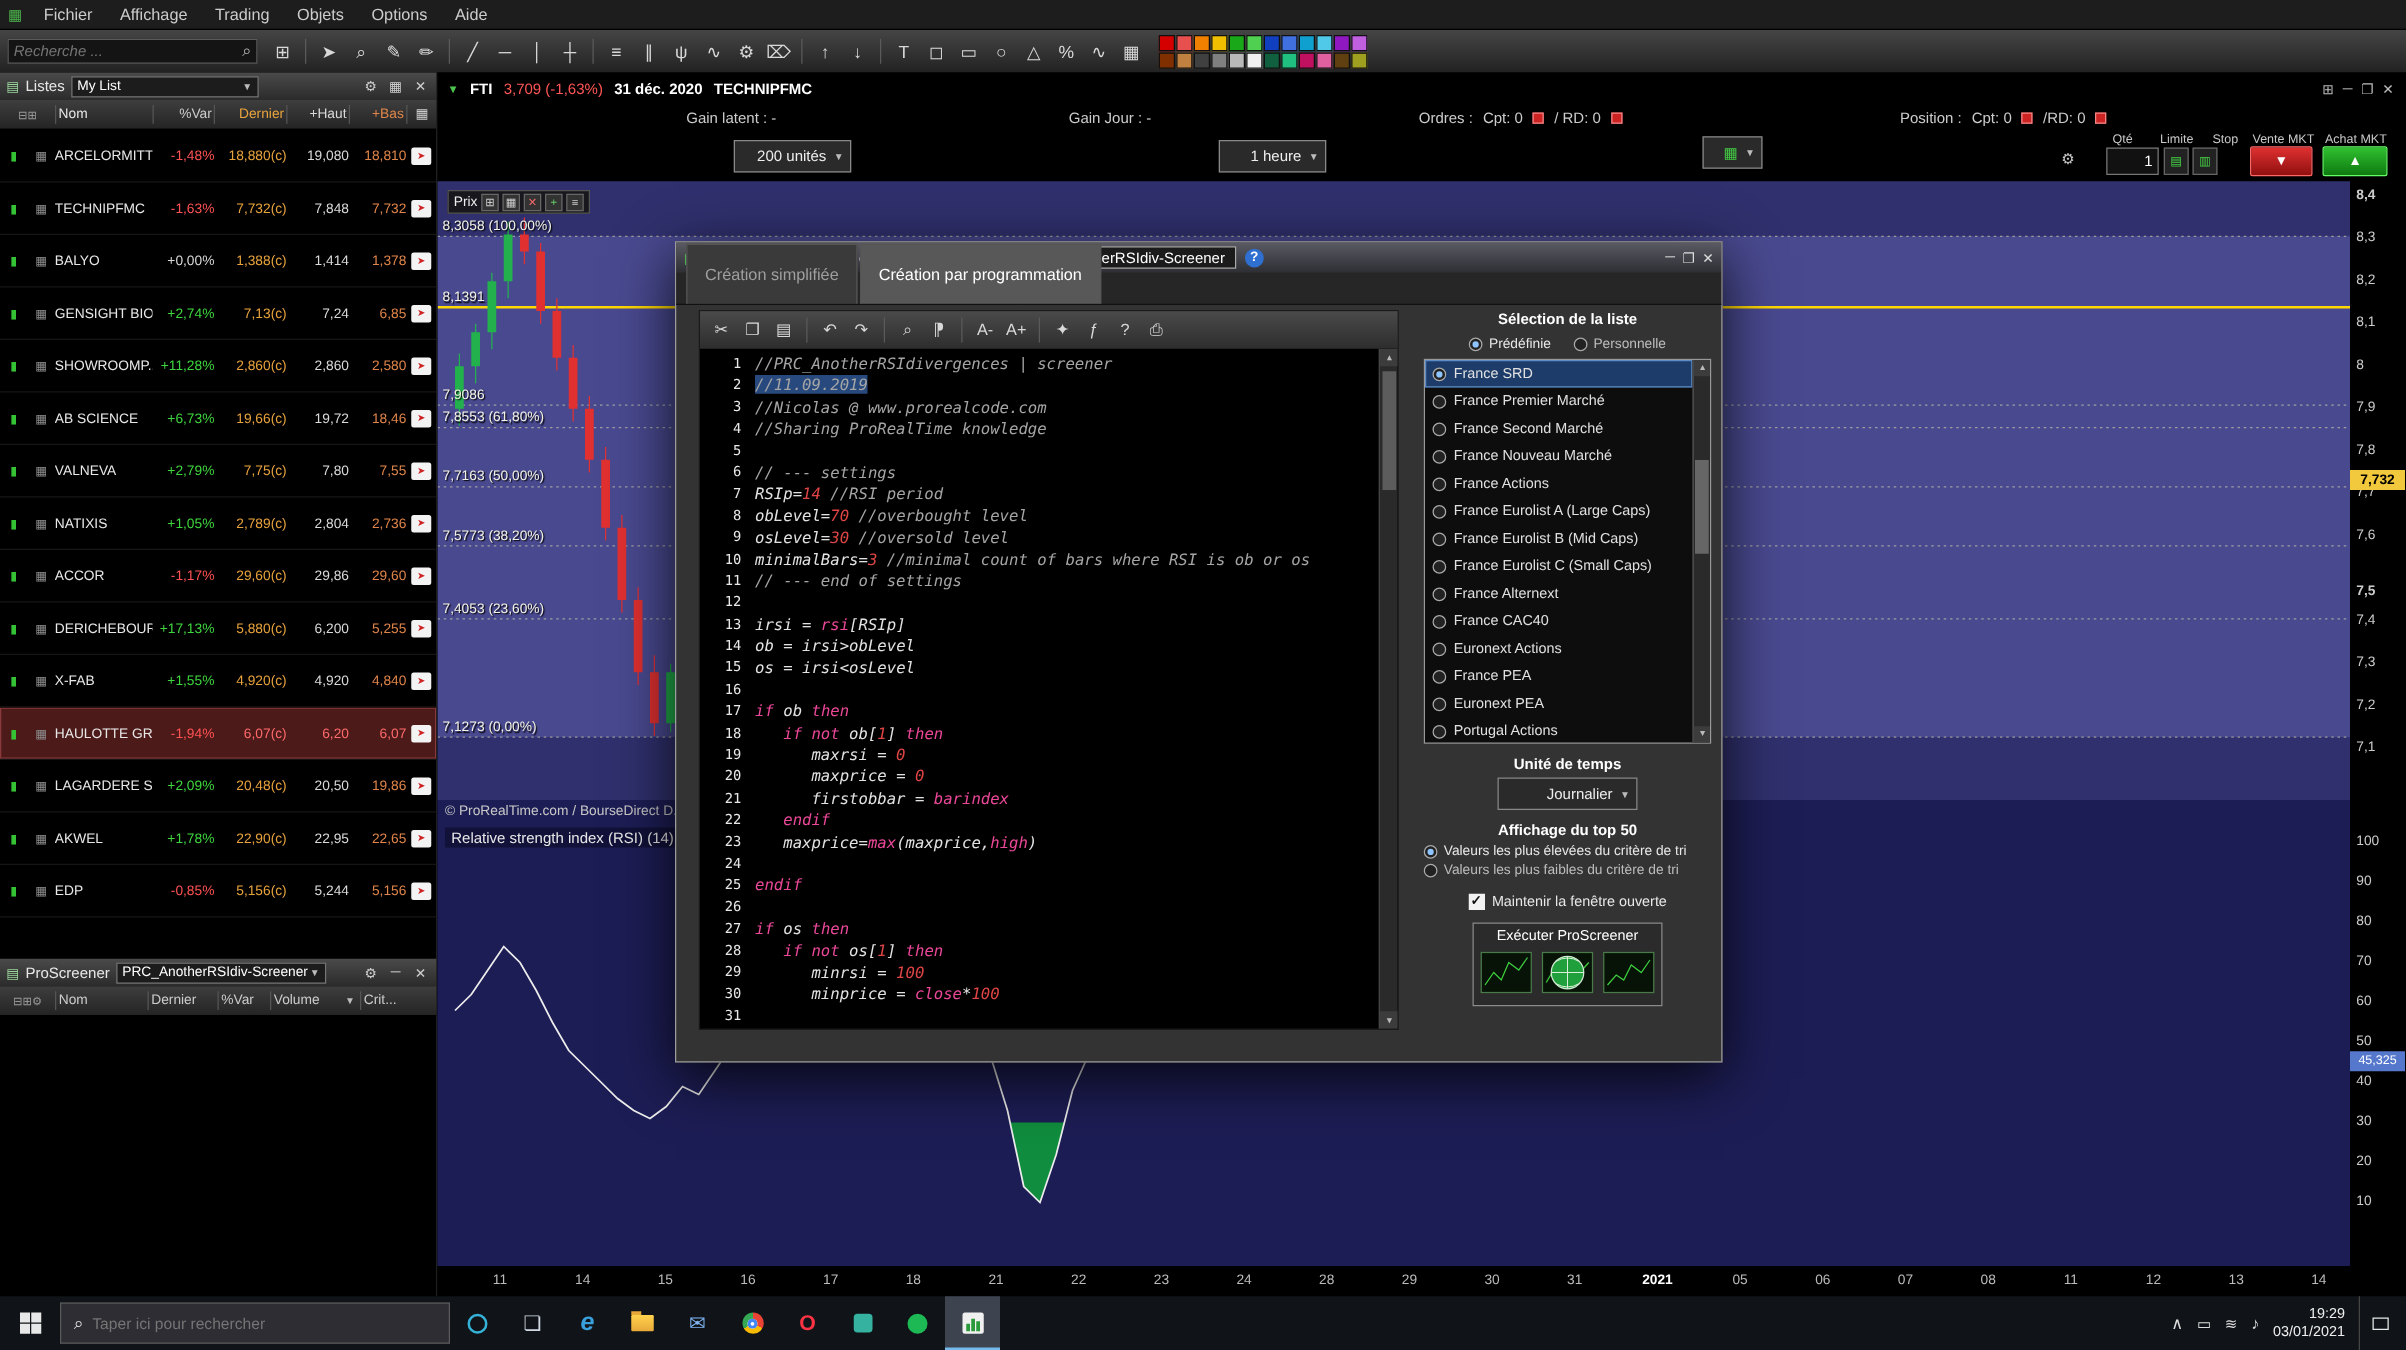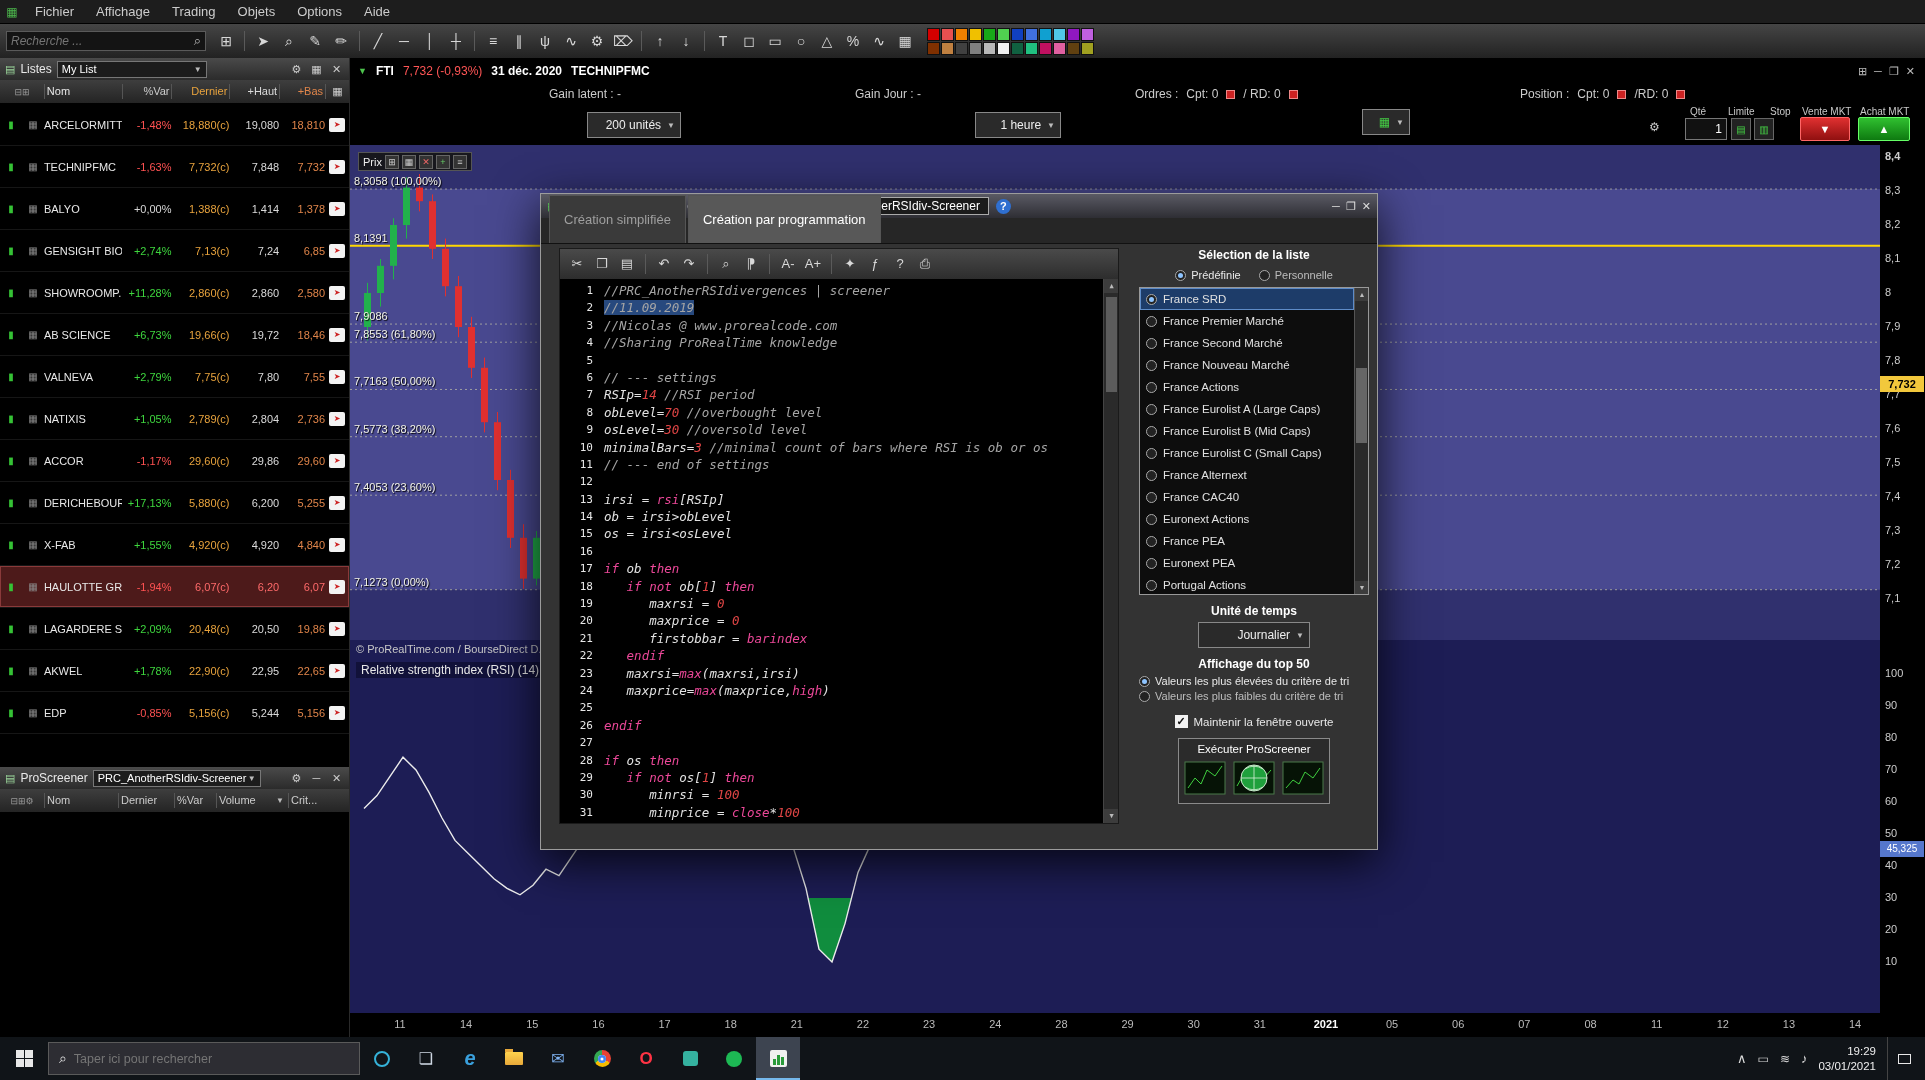--- a/index.html
+++ b/index.html
@@ -437,21 +437,21 @@
       <span class="sc-vol hc">Volume</span>
       <span class="sc-sort">▼</span>
       <span class="sc-crit hc">Crit...</span>
     </div>
 </div>
 
 <div id="chart">
   <div class="ch1">
     <span class="drop">▼</span>
     <span class="sym">FTI</span>
-    <span class="pricechg">7,732 (-0,93%)</span>
+    <span class="pricechg">3,709 (-1,63%)</span>
     <span class="chdate">31 déc. 2020</span>
     <span class="chdate">TECHNIPFMC</span>
     <span class="wctrl">
       <span>⊞</span>
       <span>─</span>
       <span>❐</span>
       <span>✕</span>
     </span>
   </div>
   <div class="ch2">
@@ -616,21 +616,21 @@
   <div id="yaxis">
       <div class="yl" style="top: 5px; font-weight: bold;">8,4</div>
       <div class="yl" style="top: 39px;">8,3</div>
       <div class="yl" style="top: 73px;">8,2</div>
       <div class="yl" style="top: 107px;">8,1</div>
       <div class="yl" style="top: 141px;">8</div>
       <div class="yl" style="top: 175px;">7,9</div>
       <div class="yl" style="top: 209px;">7,8</div>
       <div class="yl" style="top: 243px;">7,7</div>
       <div class="yl" style="top: 277px;">7,6</div>
-      <div class="yl" style="top: 311px;">7,5</div>
+      <div class="yl" style="top: 322px; font-weight: bold;">7,5</div>
       <div class="yl" style="top: 345px;">7,4</div>
       <div class="yl" style="top: 379px;">7,3</div>
       <div class="yl" style="top: 413px;">7,2</div>
       <div class="yl" style="top: 447px;">7,1</div>
       <div class="yl" style="top: 522px;">100</div>
       <div class="yl" style="top: 554px;">90</div>
       <div class="yl" style="top: 586px;">80</div>
       <div class="yl" style="top: 618px;">70</div>
       <div class="yl" style="top: 650px;">60</div>
       <div class="yl" style="top: 682px;">50</div>
@@ -755,21 +755,20 @@
             <div class="cl"><span>irsi</span><span> = </span><span class="k">rsi</span><span>[</span><span>RSIp</span><span>]</span></div>
             <div class="cl"><span>ob</span><span> = </span><span>irsi</span><span>&gt;</span><span>obLevel</span></div>
             <div class="cl"><span>os</span><span> = </span><span>irsi</span><span>&lt;</span><span>osLevel</span></div>
             <div class="cl"></div>
             <div class="cl"><span class="k">if</span><span> </span><span>ob</span><span> </span><span class="k">then</span></div>
             <div class="cl"><span>   </span><span class="k">if</span><span> </span><span class="k">not</span><span> </span><span>ob</span><span>[</span><span class="n">1</span><span>] </span><span class="k">then</span></div>
             <div class="cl"><span>      </span><span>maxrsi</span><span> = </span><span class="n">0</span></div>
             <div class="cl"><span>      </span><span>maxprice</span><span> = </span><span class="n">0</span></div>
             <div class="cl"><span>      </span><span>firstobbar</span><span> = </span><span class="k">barindex</span></div>
             <div class="cl"><span>   </span><span class="k">endif</span></div>
-            <div class="cl"><span>   </span><span>maxrsi</span><span>=</span><span class="k">max</span><span>(</span><span>maxrsi</span><span>,</span><span>irsi</span><span>)</span></div>
             <div class="cl"><span>   </span><span>maxprice</span><span>=</span><span class="k">max</span><span>(</span><span>maxprice</span><span>,</span><span class="k">high</span><span>)</span></div>
             <div class="cl"></div>
             <div class="cl"><span class="k">endif</span></div>
             <div class="cl"></div>
             <div class="cl"><span class="k">if</span><span> </span><span>os</span><span> </span><span class="k">then</span></div>
             <div class="cl"><span>   </span><span class="k">if</span><span> </span><span class="k">not</span><span> </span><span>os</span><span>[</span><span class="n">1</span><span>] </span><span class="k">then</span></div>
             <div class="cl"><span>      </span><span>minrsi</span><span> = </span><span class="n">100</span></div>
             <div class="cl"><span>      </span><span>minprice</span><span> = </span><span class="k">close</span><span>*</span><span class="n">100</span></div>
           </div>
         <div id="codesb">

